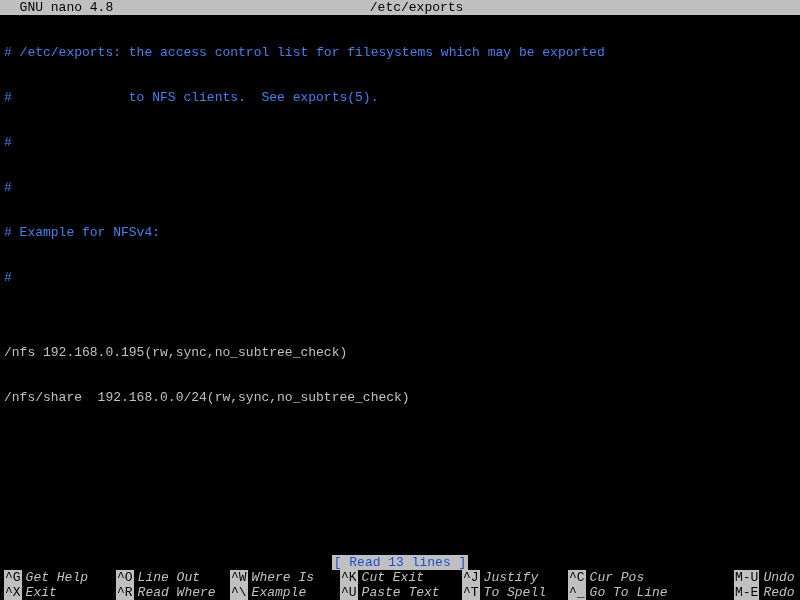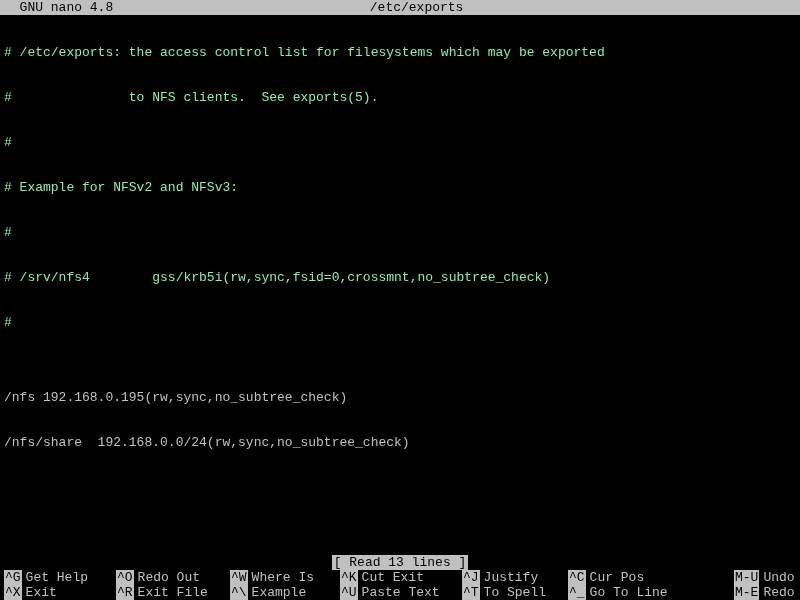--- a/index.html
+++ b/index.html
@@ -22,31 +22,31 @@
       padding: 0 4px;
       white-space: pre;
       gap: 44px;
     }
     .titlebar .app { flex: 0 0 auto; }
     .titlebar .file { flex: 1; text-align: center; margin-left: -120px; }
     .content {
       padding: 0 4px;
       white-space: pre;
     }
-    .comment-line { color: #86efac; }
+    .comment-line { color: #3b82f6; }
     .status-line {
       position: absolute;
       bottom: 30px;
       left: 0;
       right: 0;
       text-align: center;
     }
     .status-line span {
       background: #c0c0c0;
-      color: #000000;
+      color: #1d4ed8;
       padding: 0 2px;
     }
     .shortcuts {
       position: absolute;
       bottom: 0;
       left: 0;
       right: 0;
       padding: 0 4px;
     }
     .shortcut-row {
@@ -60,20 +60,21 @@
     }
     .sc .key {
       background: #c0c0c0;
       color: #000;
       padding: 0 1px;
     }
     .sc .label {
       color: #c0c0c0;
       padding-left: 4px;
       padding-right: 6px;
+      font-style: italic;
     }
     .col0 { width: 112px; }
     .col1 { width: 114px; }
     .col2 { width: 110px; }
     .col3 { width: 122px; }
     .col4 { width: 106px; }
     .col5 { width: 126px; }
     .col6 { width: 84px; margin-left: 40px; }
   </style>
 </head>
@@ -81,45 +82,44 @@
 
 <div class="titlebar">
   <span class="app">  GNU nano 4.8</span>
   <span class="file">/etc/exports</span>
 </div>
 
 <div class="content">
   <div class="comment-line"># /etc/exports: the access control list for filesystems which may be exported</div>
   <div class="comment-line">#               to NFS clients.  See exports(5).</div>
   <div class="comment-line">#</div>
-  <div class="comment-line"># Example for NFSv2 and NFSv3:</div>
   <div class="comment-line">#</div>
-  <div class="comment-line"># /srv/nfs4        gss/krb5i(rw,sync,fsid=0,crossmnt,no_subtree_check)</div>
+  <div class="comment-line"># Example for NFSv4:</div>
   <div class="comment-line">#</div>
   <div></div>
   <div>/nfs 192.168.0.195(rw,sync,no_subtree_check)</div>
   <div>/nfs/share  192.168.0.0/24(rw,sync,no_subtree_check)</div>
 </div>
 
 <div class="status-line">
   <span>[ Read 13 lines ]</span>
 </div>
 
 <div class="shortcuts">
   <div class="shortcut-row">
     <div class="sc col0"><span class="key">^G</span><span class="label">Get Help</span></div>
-    <div class="sc col1"><span class="key">^O</span><span class="label">Redo Out</span></div>
+    <div class="sc col1"><span class="key">^O</span><span class="label">Line Out</span></div>
     <div class="sc col2"><span class="key">^W</span><span class="label">Where Is</span></div>
     <div class="sc col3"><span class="key">^K</span><span class="label">Cut Exit</span></div>
     <div class="sc col4"><span class="key">^J</span><span class="label">Justify</span></div>
     <div class="sc col5"><span class="key">^C</span><span class="label">Cur Pos</span></div>
     <div class="sc col6"><span class="key">M-U</span><span class="label">Undo</span></div>
   </div>
   <div class="shortcut-row">
     <div class="sc col0"><span class="key">^X</span><span class="label">Exit</span></div>
-    <div class="sc col1"><span class="key">^R</span><span class="label">Exit File</span></div>
+    <div class="sc col1"><span class="key">^R</span><span class="label">Read Where</span></div>
     <div class="sc col2"><span class="key">^\</span><span class="label">Example</span></div>
     <div class="sc col3"><span class="key">^U</span><span class="label">Paste Text</span></div>
     <div class="sc col4"><span class="key">^T</span><span class="label">To Spell</span></div>
     <div class="sc col5"><span class="key">^_</span><span class="label">Go To Line</span></div>
     <div class="sc col6"><span class="key">M-E</span><span class="label">Redo</span></div>
   </div>
 </div>
 
 </body></html>

